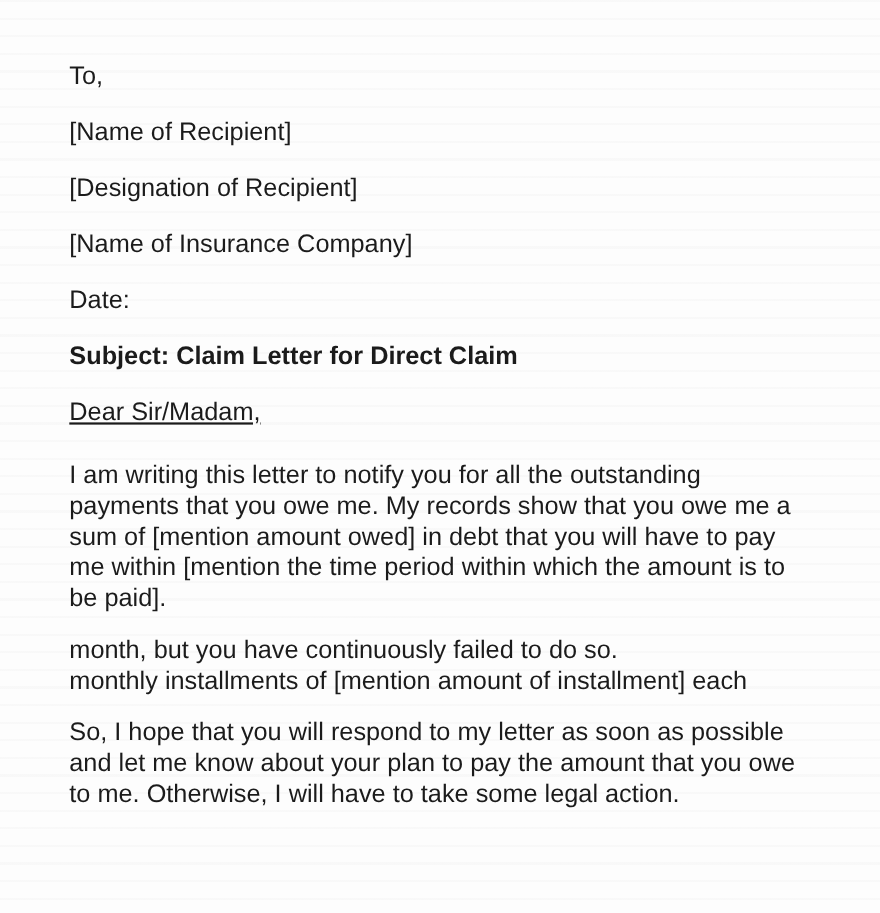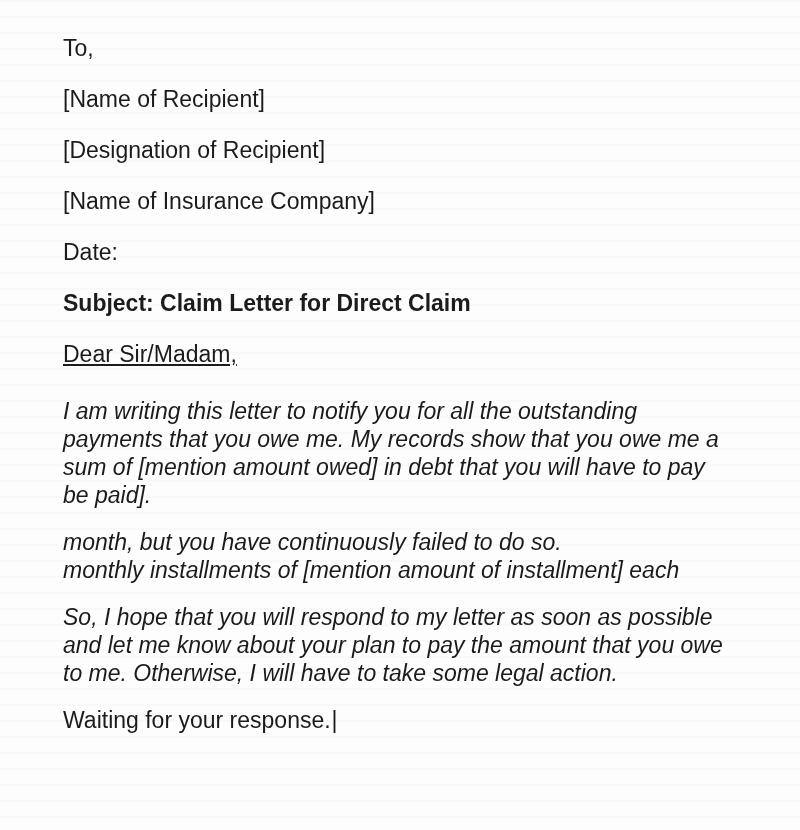--- a/index.html
+++ b/index.html
@@ -10,21 +10,21 @@
     width: 800px;
     height: 830px;
     background: #fdfdfd;
     overflow: hidden;
     font-family: "Liberation Sans", "DejaVu Sans", sans-serif;
   }
   .document-page {
     box-sizing: border-box;
     width: 800px;
     height: 830px;
-    padding: 34px 35px 10px 63px;
+    padding: 54px 35px 10px 63px;
     color: #1b1b1b;
     font-size: 23px;
     background: #fdfdfd;
     
     background-image: repeating-linear-gradient(
       to bottom,
       rgba(240,240,240,0.35) 0px,
       rgba(240,240,240,0.35) 2px,
       rgba(255,255,255,0) 2px,
       rgba(255,255,255,0) 16px
@@ -46,21 +46,20 @@
     margin: 0 0 28px 0;
     white-space: nowrap;
     text-decoration: underline;
   }
   .para {
     margin: 0 0 19px 0;
   }
   .para .body-line {
     line-height: 28px;
     white-space: nowrap;
-    font-style: italic;
   }
   .closing-line {
     line-height: 29px;
     white-space: nowrap;
   }
   .caret {
     display: inline-block;
     margin-left: 1px;
     font-weight: normal;
   }
@@ -77,31 +76,29 @@
   <div class="addr-line">Date:</div>
 
   <div class="subject-line">Subject: Claim Letter for Direct Claim</div>
 
   <div class="salutation-line">Dear Sir/Madam,</div>
 
   <div class="para">
     <div class="body-line">I am writing this letter to notify you for all the outstanding</div>
     <div class="body-line">payments that you owe me. My records show that you owe me a</div>
     <div class="body-line">sum of [mention amount owed] in debt that you will have to pay</div>
+    <div class="body-line">me within [mention the time period within which the amount is to</div>
     <div class="body-line">be paid].</div>
   </div>
 
   <div class="para">
     <div class="body-line">month, but you have continuously failed to do so.</div>
     <div class="body-line">monthly installments of [mention amount of installment] each</div>
   </div>
 
   <div class="para">
     <div class="body-line">So, I hope that you will respond to my letter as soon as possible</div>
     <div class="body-line">and let me know about your plan to pay the amount that you owe</div>
     <div class="body-line">to me. Otherwise, I will have to take some legal action.</div>
   </div>
 
-  <div class="closing-line">
-    <span>Waiting for your response.</span><span class="caret">|</span>
-  </div>
 
 </div>
 
 </body></html>

